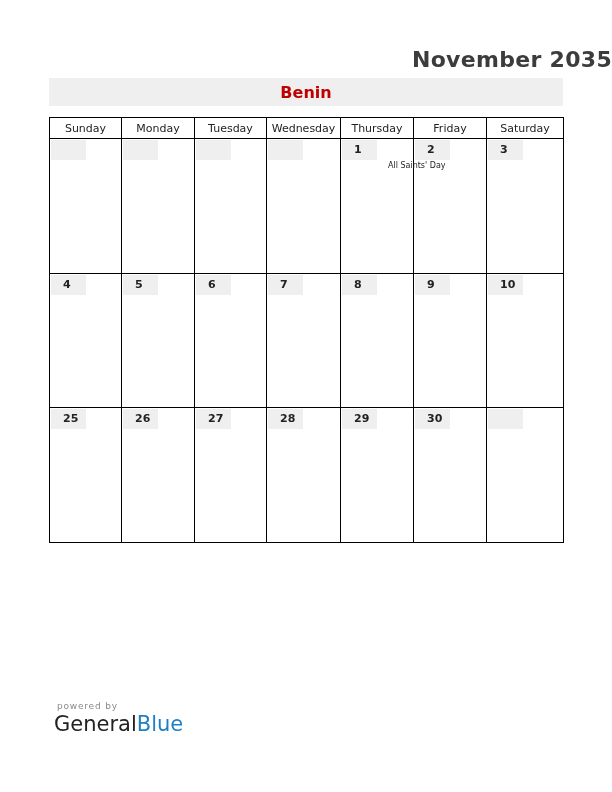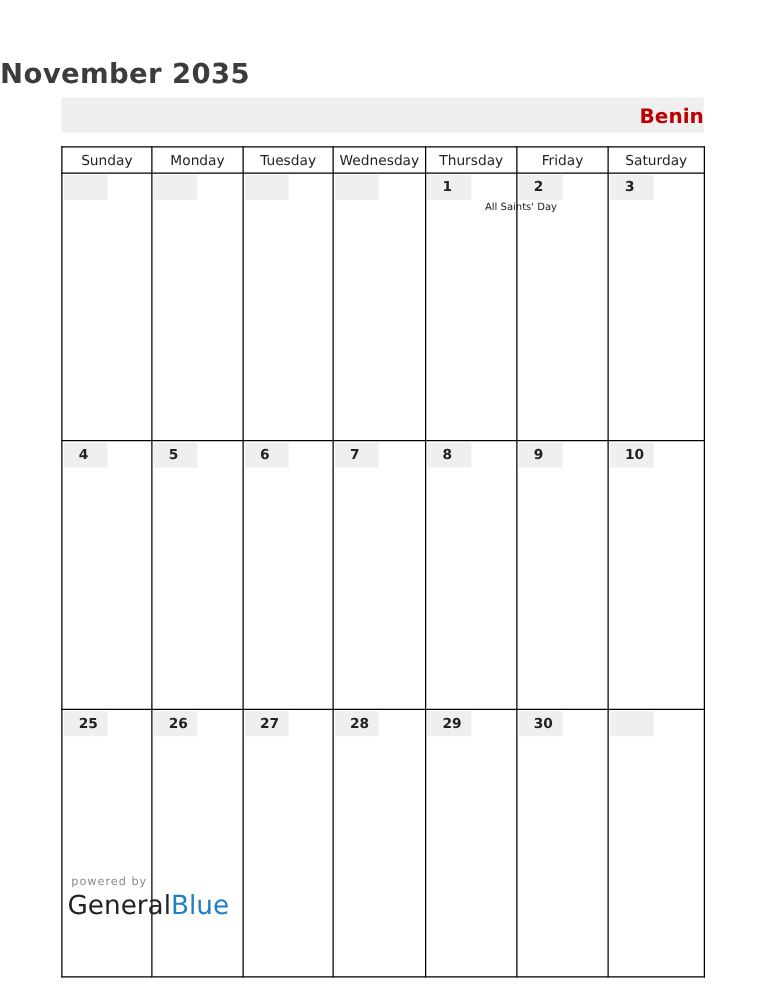--- a/index.html
+++ b/index.html
@@ -1,20 +1,20 @@
 <!DOCTYPE html>
 <html><head>
   <meta charset="utf-8">
   <style>
     html, body { margin: 0; padding: 0; background: #ffffff; }
     body { width: 612px; height: 792px; position: relative; overflow: hidden; font-family: "DejaVu Sans", sans-serif; }
-    .title { position: absolute; top: 47px; left: 0; width: 612px; text-align: left; font-size: 22px; font-weight: bold; color: #3c3c3c; letter-spacing: 0.3px; }
+    .title { position: absolute; top: 47px; left: 0; width: 612px; text-align: right; font-size: 22px; font-weight: bold; color: #3c3c3c; letter-spacing: 0.3px; }
     .country-bar { position: absolute; top: 78px; left: 49px; width: 514px; height: 28px; background: #efefef; }
-    .country { display: block; text-align: right; line-height: 30px; font-size: 16px; font-weight: bold; color: #c00000; }
-    .cal { position: absolute; top: 117px; left: 49px; width: 514px; height: 665px; border-collapse: collapse; table-layout: fixed; }
+    .country { display: block; text-align: center; line-height: 30px; font-size: 16px; font-weight: bold; color: #c00000; }
+    .cal { position: absolute; top: 117px; left: 49px; width: 514px; height: 426px; border-collapse: collapse; table-layout: fixed; }
     .cal td, .cal th { border: 1.3px solid #000; padding: 0; vertical-align: top; }
     .cal th { height: 20px; font-weight: normal; font-size: 11px; color: #222; text-align: center; vertical-align: middle; }
     .cal td { height: 110px; position: relative; }
     .badge { position: absolute; top: 1px; left: 1px; width: 35px; height: 20px; background: #efefef; font-size: 11px; font-weight: bold; color: #222; line-height: 20px; padding-left: 12px; box-sizing: border-box; }
     .holiday { position: absolute; top: 22px; left: 5px; font-size: 8px; color: #222; white-space: nowrap; margin-left: 42px; }
     .powered { position: absolute; top: 701px; left: 57px; font-size: 9px; color: #8a8a8a; letter-spacing: 0.8px; }
     .brand { position: absolute; top: 712px; left: 54px; font-size: 21px; color: #222; }
     .brand .blue { color: #1f7fc4; }
   </style>
 </head>

